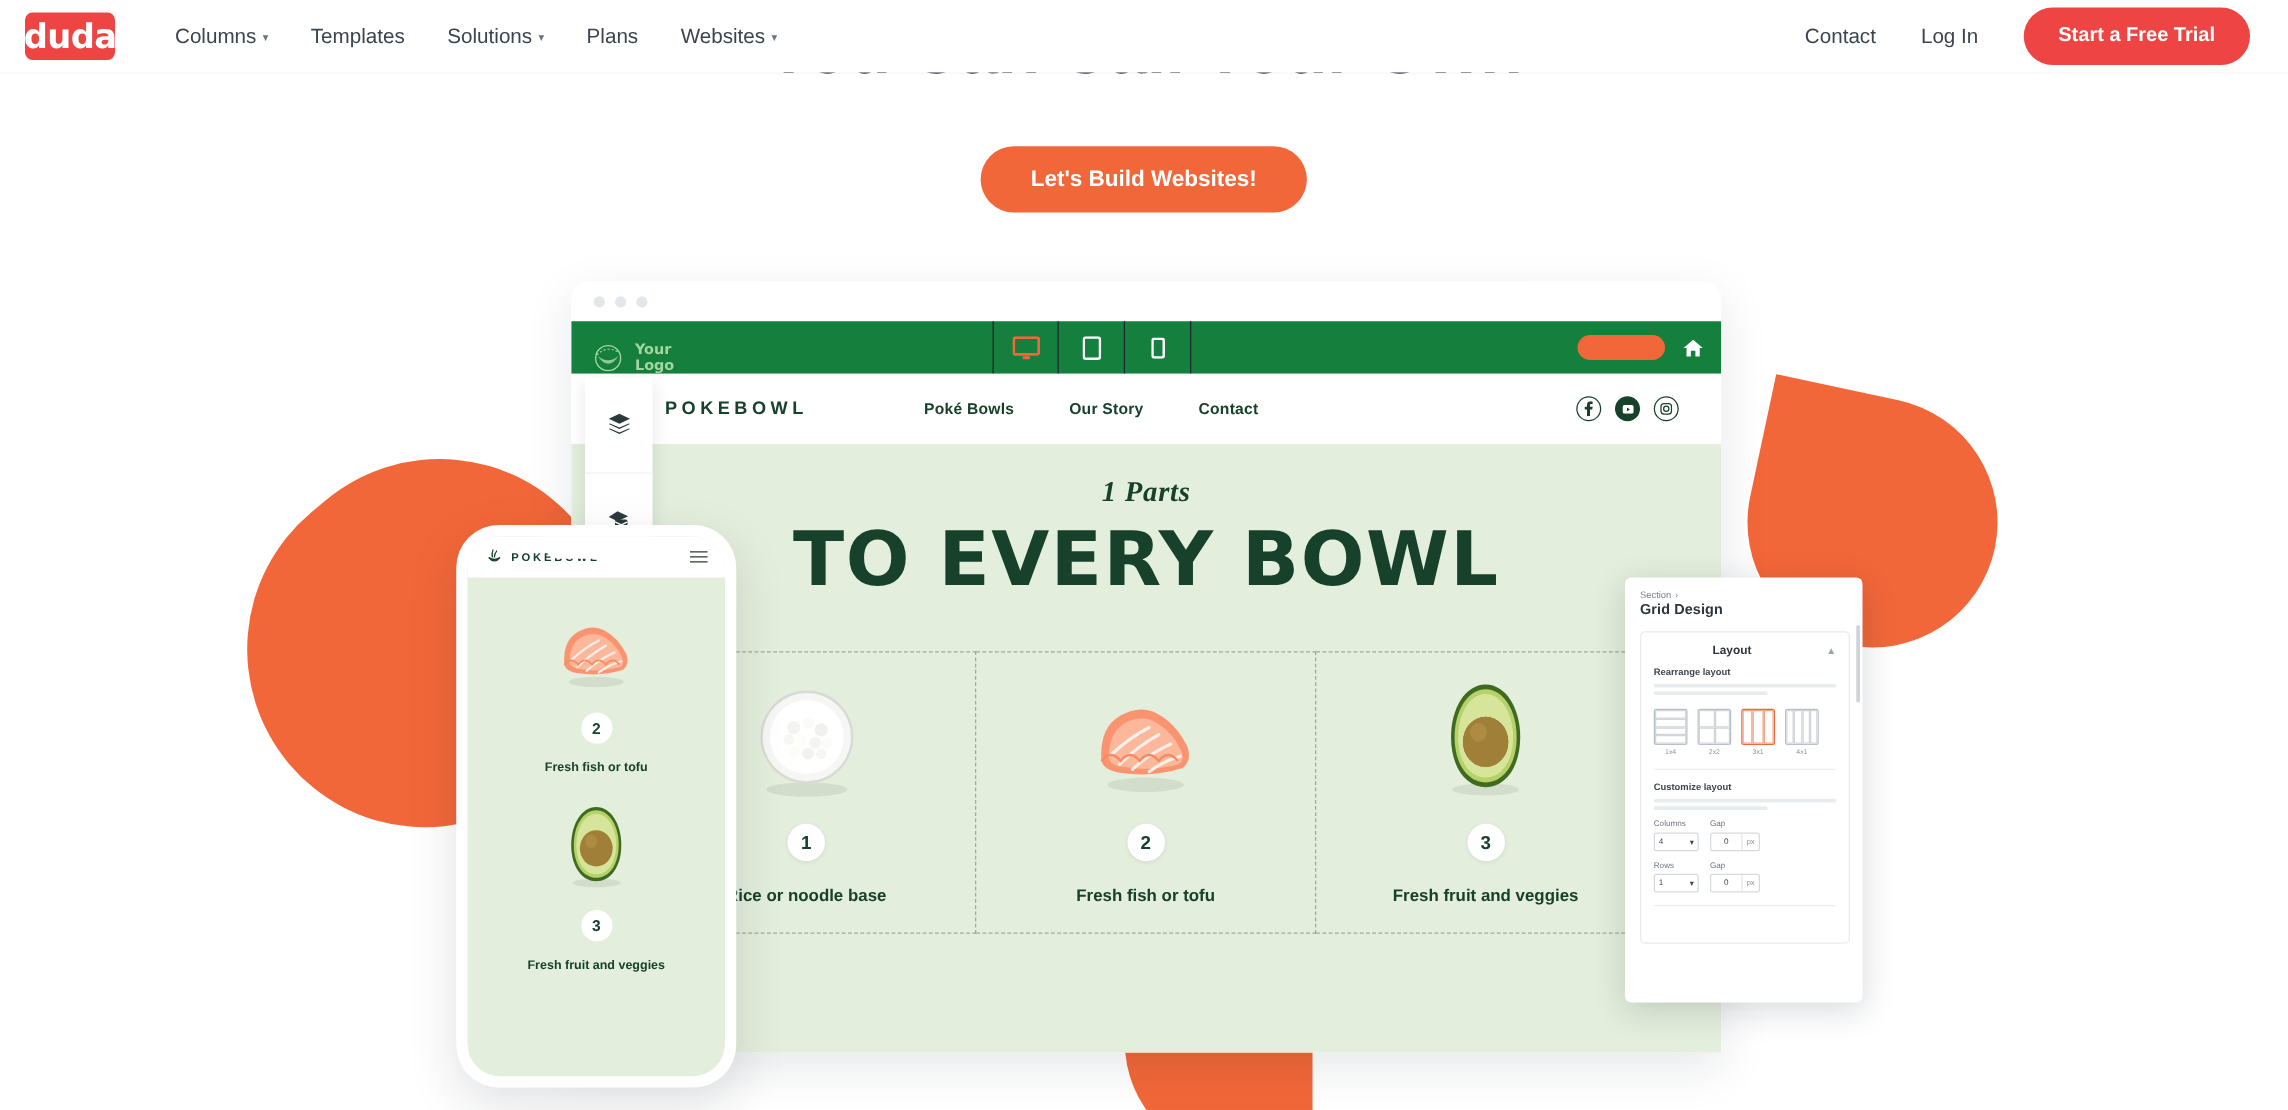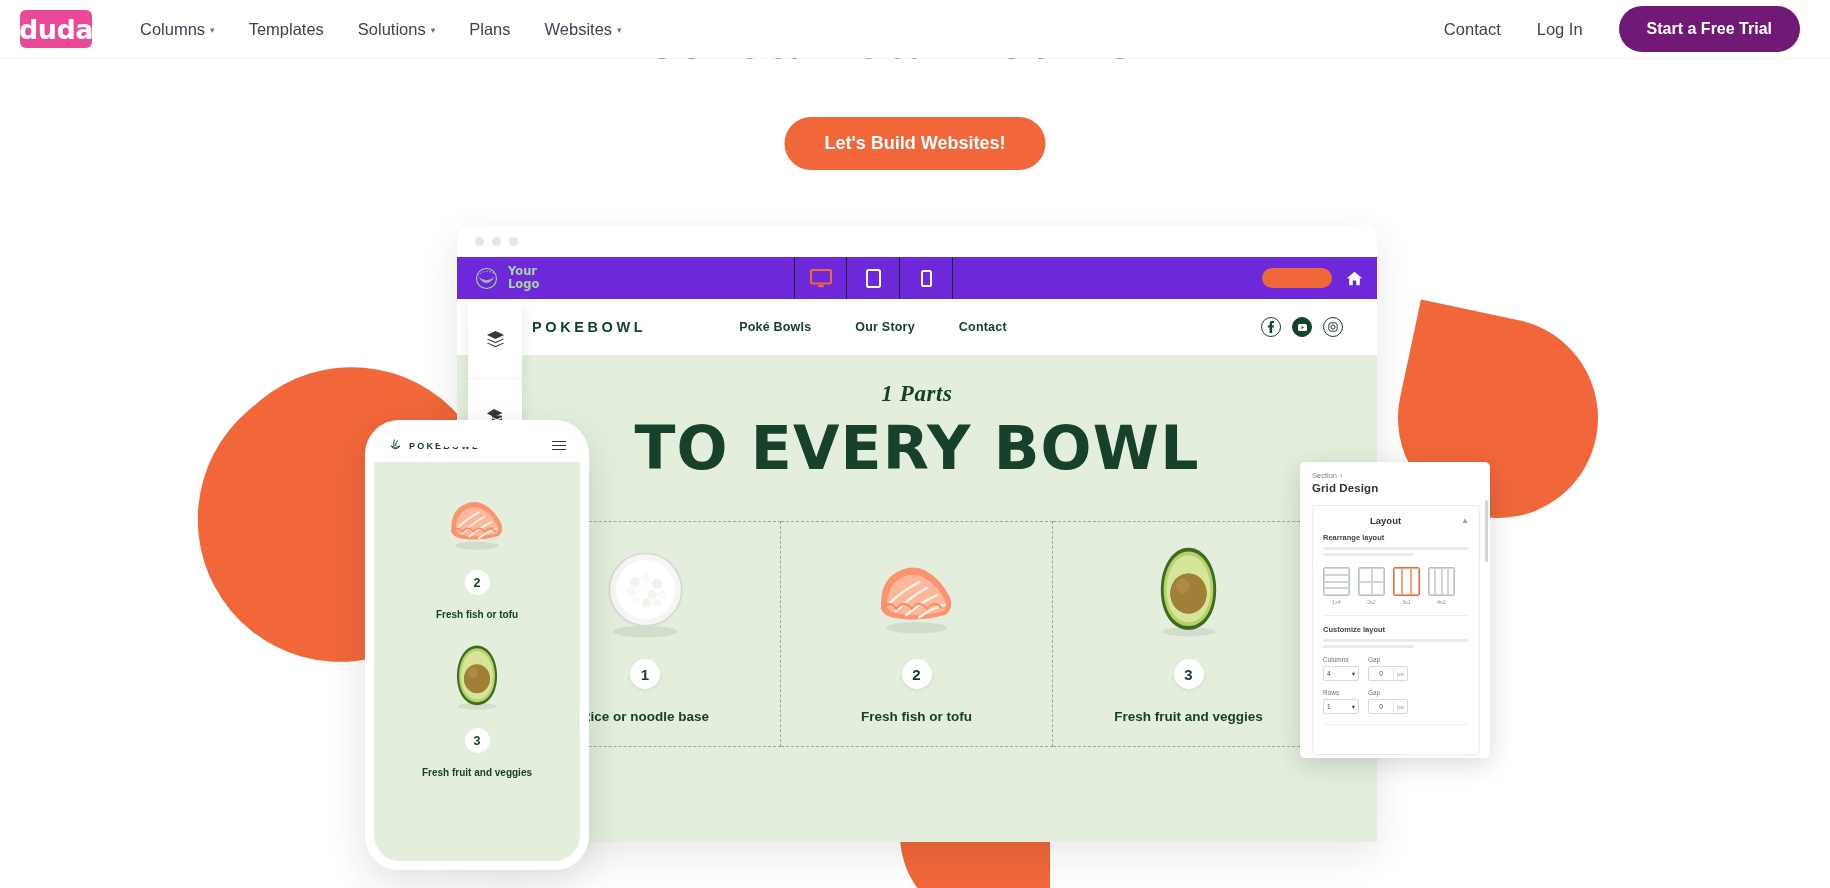--- a/index.html
+++ b/index.html
@@ -13,38 +13,38 @@
   .page { position: relative; width: 1830px; height: 888px; background:#fff; overflow:hidden; }
 
   
   .navbar {
     position: absolute; top: 0; left: 0; right: 0; height: 58px;
     background: #ffffff; z-index: 60;
     display: flex; align-items: center; padding: 0 20px;
     box-shadow: 0 1px 0 rgba(0,0,0,0.04);
   }
   .logo {
-    width: 72px; height: 38px; background: #ec4899; border-radius: 6px;
+    width: 72px; height: 38px; background: #ef4444; border-radius: 6px;
     display: flex; align-items: center; justify-content: center;
     margin-left: 0px; margin-right: 48px; flex: none;
   }
   .logo-text {
     color: #fff; font-size: 27px; font-weight: 700; letter-spacing: -0.5px;
     line-height: 1; font-family: "DejaVu Sans", sans-serif;
   }
   .nav-links { display: flex; align-items: center; gap: 34px; }
   .nav-item {
     display: flex; align-items: center; gap: 5px;
     font-size: 16.5px; color: #3b4450; cursor: pointer; white-space: nowrap;
   }
   .caret { font-size: 9px; color: #6a7380; position: relative; top: 1px; }
   .nav-right { margin-left: auto; display: flex; align-items: center; gap: 36px; padding-right: 10px; }
   .nav-right .nav-item { font-size: 16.5px; }
   .cta-nav {
-    background: #701a75; color: #fff; border: none; border-radius: 30px;
+    background: #ef4444; color: #fff; border: none; border-radius: 30px;
     padding: 14px 28px; font-size: 16px; font-weight: 700; cursor: pointer;
     font-family: "Liberation Sans", sans-serif; white-space: nowrap;
   }
 
   
   .hero-heading {
     position: absolute; top: 6px; left: 0; right: 0;
     text-align: center; font-size: 56px; font-weight: 800;
     color: #2c3240; letter-spacing: -0.5px; z-index: 1;
     white-space: nowrap;
@@ -81,21 +81,21 @@
   .editor-window {
     position: absolute; left: 457px; top: 225px; width: 920px; height: 617px;
     background: #ffffff; border-radius: 14px 14px 0 0; z-index: 10;
     box-shadow: 0 12px 38px rgba(20,30,50,0.10);
     overflow: hidden;
   }
   .win-chrome { height: 32px; background: #fff; display: flex; align-items: center; padding-left: 18px; gap: 8px; }
   .win-dot { width: 9px; height: 9px; border-radius: 50%; background: #e4e7ea; }
 
   .editor-bar {
-    height: 42px; background: #6d28d9; display: flex; align-items: center;
+    height: 42px; background: #15803d; display: flex; align-items: flex-end;
     position: relative;
   }
   .eb-logo { display: flex; align-items: center; gap: 9px; padding-left: 17px; }
   .eb-logo-mark { width: 25px; height: 25px; }
   .eb-logo-text {
     color: #a5d6a0; font-size: 11.5px; font-weight: 700; line-height: 1.12;
     font-family: "DejaVu Sans", sans-serif;
   }
   .eb-devices { position: absolute; left: 337px; top: 0; bottom: 0; display: flex; }
   .eb-dev {
@@ -192,21 +192,21 @@
   .ph-img { width: 76px; height: 76px; }
   .ph-badge {
     width: 25px; height: 25px; border-radius: 50%; background: #fff;
     display: flex; align-items: center; justify-content: center;
     font-size: 12.5px; font-weight: 800; color: #17412a; margin-top: 12px;
   }
   .ph-label { margin-top: 14px; font-size: 10px; font-weight: 700; color: #17412a; }
 
   
   .gd-panel {
-    position: absolute; left: 1300px; top: 462px; width: 190px; height: 296px;
+    position: absolute; left: 1300px; top: 462px; width: 190px; height: 340px;
     background: #fff; border-radius: 5px; z-index: 40;
     box-shadow: 0 6px 26px rgba(20,30,50,.17);
     padding: 9px 10px 0 12px; overflow: hidden;
   }
   .gd-breadcrumb { font-size: 7.5px; color: #7a828c; display: flex; align-items: center; gap: 3px; }
   .gd-title { font-size: 11.5px; font-weight: 700; color: #2d343d; margin-top: 2px; letter-spacing: .1px; }
   .gd-card {
     margin-top: 11px; border: 1px solid #e7eaee; border-radius: 4px;
     padding: 9px 10px 10px 10px; height: 250px; position: relative;
   }

